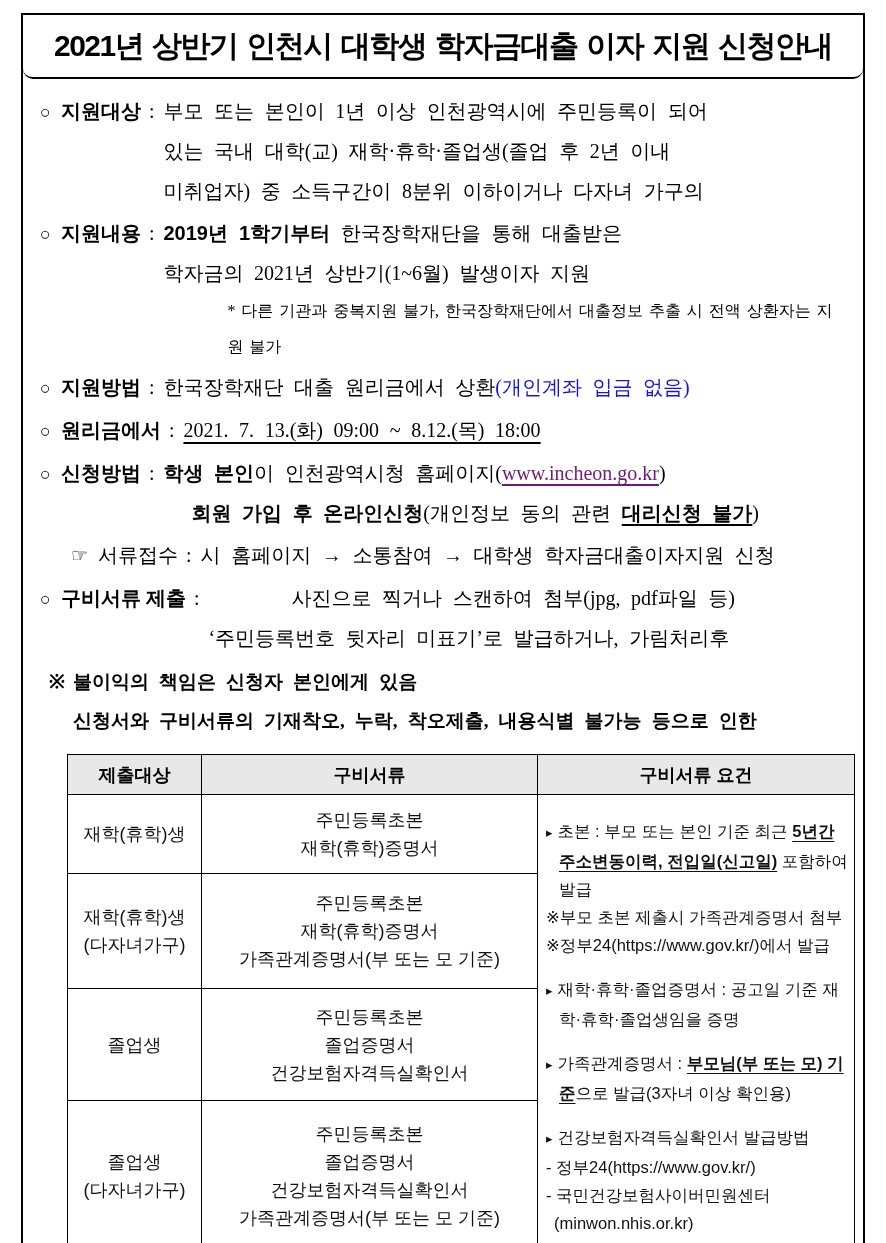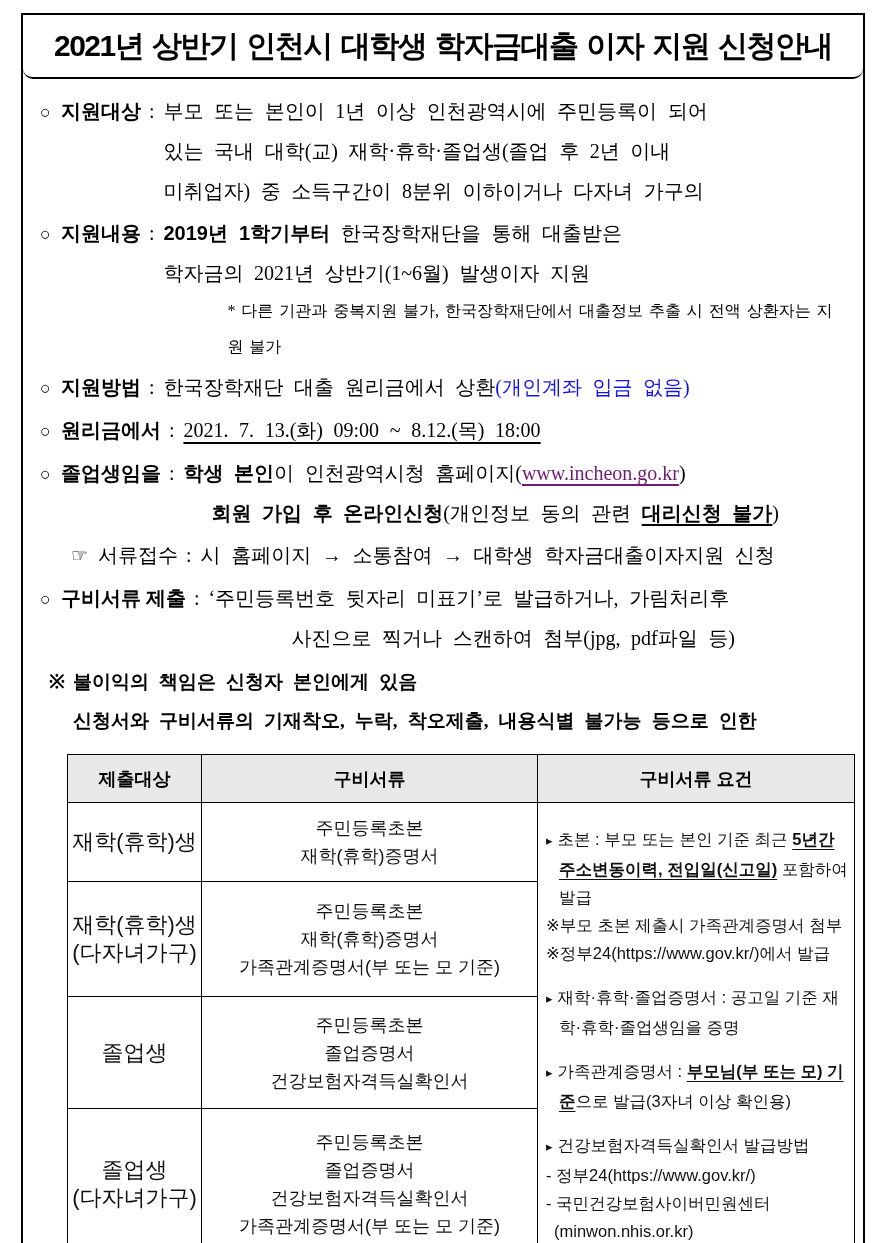--- a/index.html
+++ b/index.html
@@ -47,24 +47,24 @@
   
   .tbl {
     border-collapse: collapse; table-layout: fixed;
     margin: 14px 16px 8px 30px; width: 788px;
     font-family: "Liberation Sans", "DejaVu Sans", sans-serif;
     font-size: 18px;
   }
   .tbl th, .tbl td { border: 1.5px solid #000; }
   .tbl th {
     background: #e8e8e8; font-weight: bold; font-size: 18px;
-    height: 48px; text-align: center; padding: 2px;
+    height: 40px; text-align: center; padding: 2px;
   }
   .tbl td { text-align: center; vertical-align: middle; padding: 3px 2px; line-height: 28px; color: #111; }
-  .c-target { font-size: 22px; }
+  .c-target { font-size: 18px; }
   .tr-1 { height: 64px; } .tr-2 { height: 94px; } .tr-3 { height: 82px; } .tr-4 { height: 122px; }
   .c-req { text-align: left !important; vertical-align: top !important; font-size: 16.5px; line-height: 25px; padding: 6px 6px 4px 8px !important; }
   .req-block { margin: 2px 0 9px 0; }
   .req-p { padding-left: 13px; text-indent: -13px; margin-top: 16px; }
   .req-tri { font-size: 13px; margin-right: 5px; }
   .req-plain { padding-left: 0; }
   .req-ind { padding-left: 8px; }
 </style>
 </head>
 <body>
@@ -112,21 +112,21 @@
       <div class="lead">
         <span class="bullet">○</span><span>원리금에서</span><span class="colon">:</span>
       </div>
       <div class="content">
         <div class="line"><span class="u">2021. 7. 13.(화) 09:00 ~ 8.12.(목) 18:00</span></div>
       </div>
     </div>
 
     <div class="item">
       <div class="lead">
-        <span class="bullet">○</span><span>졸업생임을</span><span class="colon">:</span>
+        <span class="bullet">○</span><span>신청방법</span><span class="colon">:</span>
       </div>
       <div class="content">
         <div class="line"><span class="bold">학생 본인</span><span>이 인천광역시청 홈페이지(</span><span class="link">www.incheon.go.kr</span><span>)</span></div>
         <div class="line ind-28"><span class="bold">회원 가입 후 온라인신청</span><span>(개인정보 동의 관련 </span><span class="bu">대리신청 불가</span><span>)</span></div>
       </div>
     </div>
 
     <div class="sub-item">
       <div class="sub-lead">
         <span class="pointer">☞</span><span>서류접수</span><span class="colon">:</span>
@@ -134,22 +134,22 @@
       <div class="content">
         <div class="line">시 홈페이지 → 소통참여 → 대학생 학자금대출이자지원 신청</div>
       </div>
     </div>
 
     <div class="item">
       <div class="lead">
         <span class="bullet">○</span><span>구비서류 제출</span><span class="colon">:</span>
       </div>
       <div class="content">
+        <div class="line ind-83">사진으로 찍거나 스캔하여 첨부(jpg, pdf파일 등)</div>
         <div class="line">‘주민등록번호 뒷자리 미표기’로 발급하거나, 가림처리후</div>
-        <div class="line ind-83">사진으로 찍거나 스캔하여 첨부(jpg, pdf파일 등)</div>
       </div>
     </div>
 
     <div class="caution">
       <span class="refmark">※</span>
       <div class="content">
         <div class="line">불이익의 책임은 신청자 본인에게 있음</div>
         <div class="line">신청서와 구비서류의 기재착오, 누락, 착오제출, 내용식별 불가능 등으로 인한</div>
       </div>
     </div>

